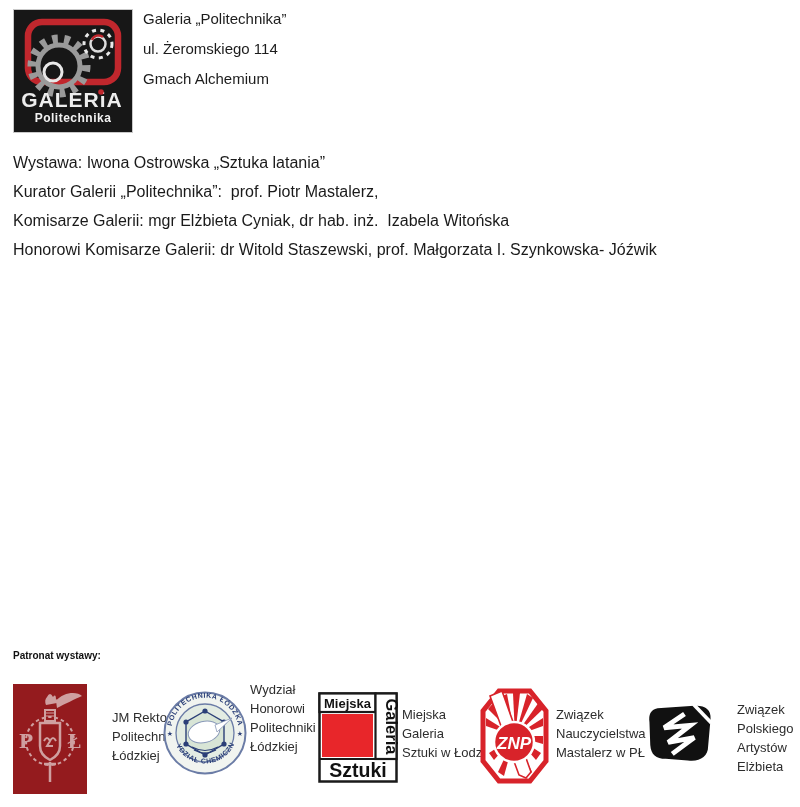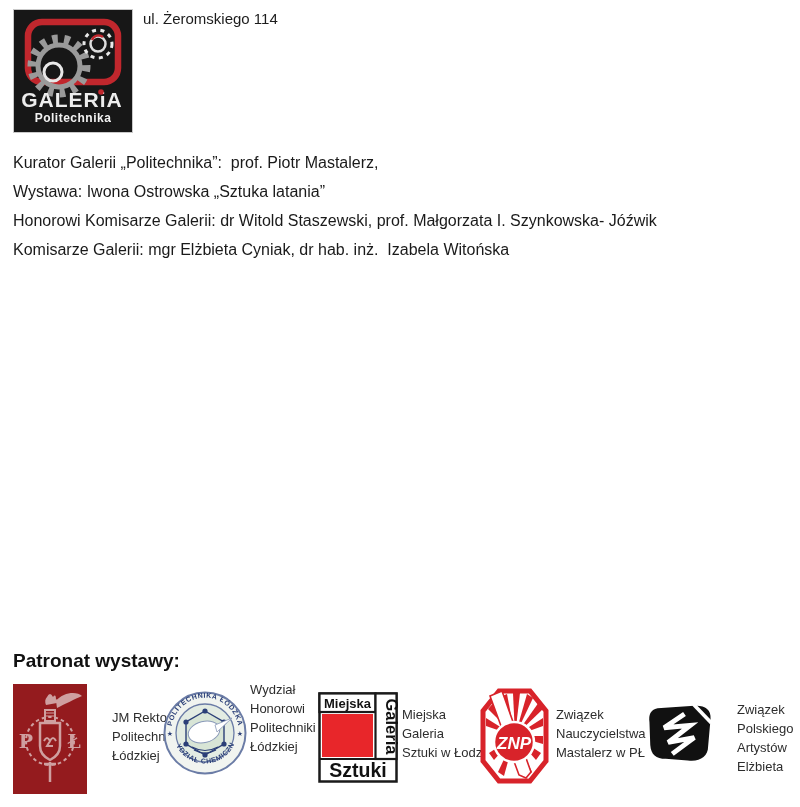--- a/index.html
+++ b/index.html
@@ -14,21 +14,21 @@
   
   .brand-logo{left:13px;top:9px;width:118px;height:122px;border:1px solid #c9c9c9;}
   .address{left:143px;top:4px;}
   .address .line{height:30px;line-height:30px;font-size:15px;color:#1c1c1c;white-space:pre-wrap;}
 
   
   .info{left:13px;top:148px;}
   .info .line{height:29px;line-height:29px;font-size:16px;color:#1a1a1a;white-space:pre-wrap;}
 
   
-  .patron-heading{left:13px;top:650px;font-size:19px;font-weight:bold;color:#111;}
+  .patron-heading{left:13px;top:650px;font-size:10px;font-weight:bold;color:#111;}
   .caption .line{font-size:13px;line-height:19px;color:#2d2d2d;white-space:pre-wrap;}
 
   .logo-pl{left:13px;top:684px;width:74px;height:110px;}
   .cap-1{left:112px;top:708px;}
   .logo-chem{left:163px;top:690px;width:84px;height:86px;}
   .cap-2{left:250px;top:680px;}
   .logo-mgs{left:318px;top:692px;width:80px;height:91px;}
   .cap-3{left:402px;top:705px;}
   .logo-znp{left:480px;top:688px;width:69px;height:96px;}
   .cap-4{left:556px;top:705px;}
@@ -50,28 +50,30 @@
       <circle cx="84" cy="34" r="14" fill="none" stroke="#e8e8e8" stroke-width="3" stroke-dasharray="4 4.5"></circle>
       <circle cx="84" cy="34" r="7.5" fill="none" stroke="#dddddd" stroke-width="2.5"></circle>
       <path d="M 78,30 A 7,7 0 0 1 89,27" fill="none" stroke="#c1272d" stroke-width="2.5"></path>
     </g>
     <text x="58" y="97" text-anchor="middle" font-size="21" font-weight="bold" fill="#ededed" letter-spacing="1">GALERiA</text>
     <circle cx="87" cy="82" r="2.8" fill="#c1272d"></circle>
     <text x="59" y="112" text-anchor="middle" font-size="12" font-weight="bold" fill="#f2f2f2" letter-spacing="0.5">Politechnika</text>
   </svg>
 
   <div class="abs address">
+    <div class="line">Galeria „Politechnika”</div>
     <div class="line">ul. Żeromskiego 114</div>
+    <div class="line">Gmach Alchemium</div>
   </div>
 
   <div class="abs info">
+    <div class="line">Wystawa: Iwona Ostrowska „Sztuka latania”</div>
     <div class="line">Kurator Galerii „Politechnika”:  prof. Piotr Mastalerz,</div>
-    <div class="line">Wystawa: Iwona Ostrowska „Sztuka latania”</div>
+    <div class="line">Komisarze Galerii: mgr Elżbieta Cyniak, dr hab. inż.  Izabela Witońska</div>
     <div class="line">Honorowi Komisarze Galerii: dr Witold Staszewski, prof. Małgorzata I. Szynkowska- Jóźwik</div>
-    <div class="line">Komisarze Galerii: mgr Elżbieta Cyniak, dr hab. inż.  Izabela Witońska</div>
   </div>
 
   <div class="abs patron-heading">Patronat wystawy:</div>
 
   <svg class="abs logo-pl" viewBox="0 0 74 110">
     <rect width="74" height="110" fill="#941b1e"></rect>
     <g stroke="#cf9fa0" fill="none" stroke-width="2">
       <circle cx="37" cy="57" r="24" stroke-dasharray="3.5 3"></circle>
       <path d="M 27,39 L 47,39 L 47,62 Q 47,71 37,76 Q 27,71 27,62 Z" stroke-width="2.5"></path>
       <path d="M 31,57 Q 34,51 37,57 Q 40,51 43,57 M 37,57 L 34,62 L 40,62"></path>

